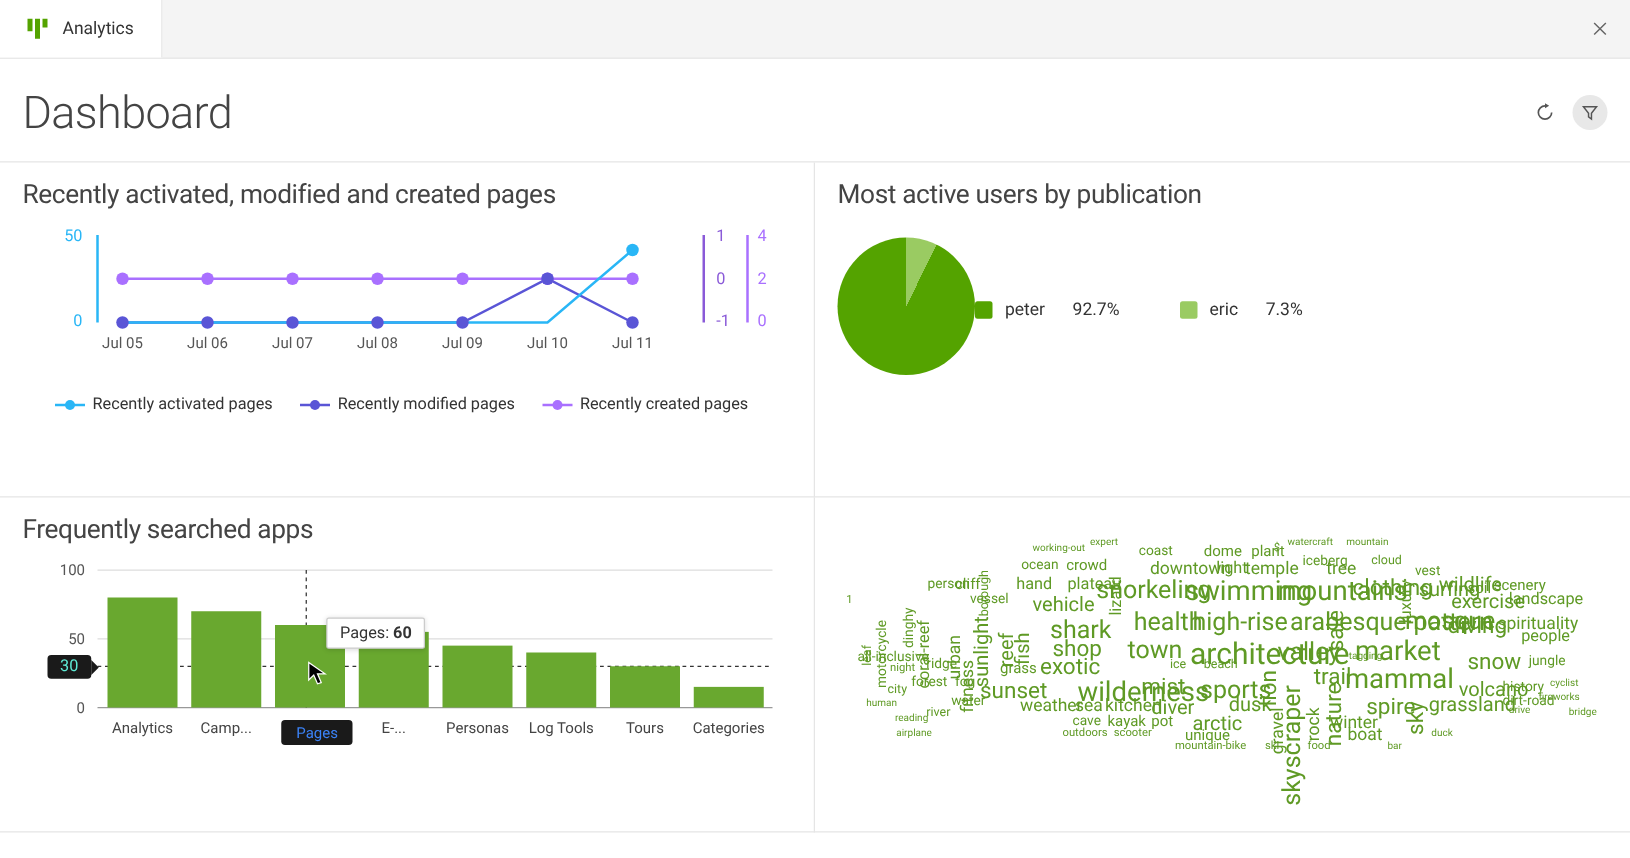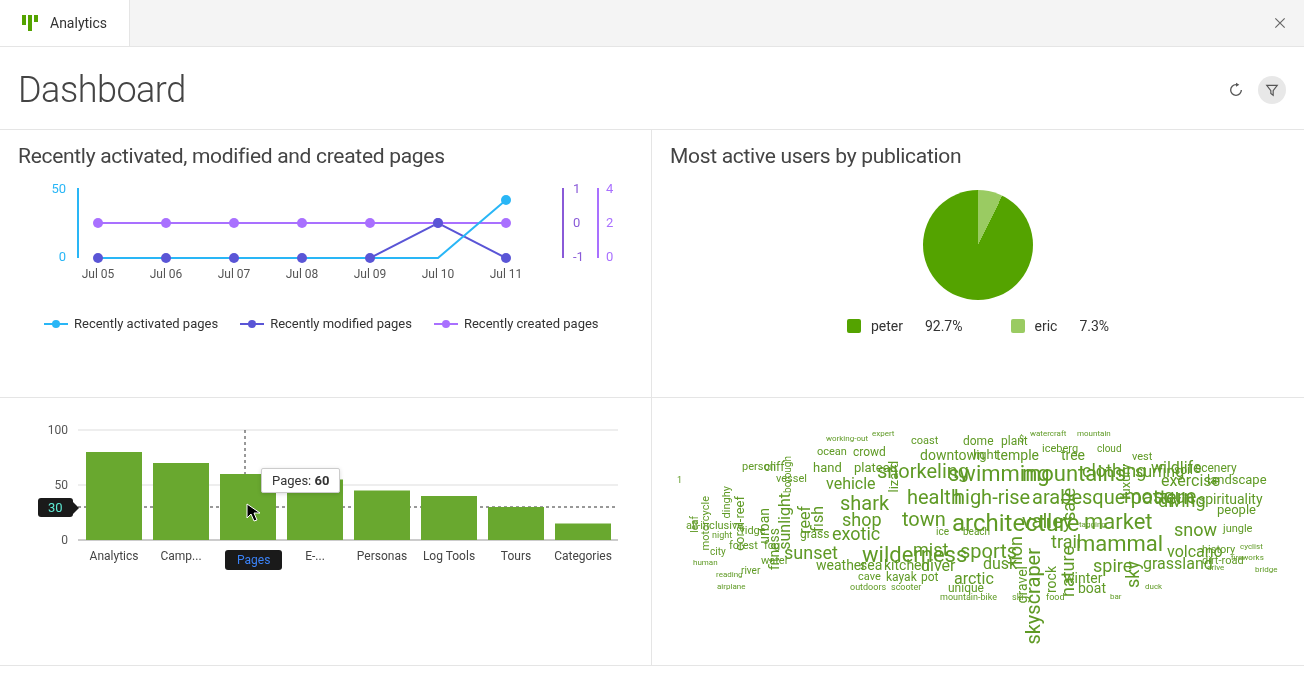--- a/index.html
+++ b/index.html
@@ -26,21 +26,21 @@
   .lines-wrap svg { overflow:visible; }
   .ylabel-left { fill:#29b6f6; font-size:13px; }
   .ylabel-right1 { fill:#8a5ad8; font-size:13px; }
   .ylabel-right2 { fill:#a970ff; font-size:13px; }
   .lines-legend { display:flex; gap:22px; margin-top:8px; padding-left:26px; font-size:13px; color:#333; }
   .leg-item { display:flex; align-items:center; gap:6px; }
   .leg-line { width:24px; height:2px; position:relative; }
   .leg-line .dot { width:8px; height:8px; border-radius:50%; position:absolute; left:8px; top:-3px; }
 
   
-  .pie-wrap { display:flex; flex-direction:column; align-items:center; }
+  .pie-wrap { display:flex; flex-direction:row; align-items:center; }
   .pie { width:110px; height:110px; border-radius:50%; margin-top:12px; }
   .pie-legend { display:flex; gap:48px; margin-top:18px; font-size:14px; align-items:center; }
   .pie-leg-item { display:flex; gap:10px; align-items:center; }
   .pie-swatch { width:14px; height:14px; border-radius:2px; }
 
   
   .bar-wrap { position:relative; width:610px; height:165px; margin-top:8px; }
   .bar-wrap svg { overflow:visible; }
   .bar-rect { fill:#69a82f; }
   .bar-cat { font-size:12px; fill:#444; text-anchor:middle; }
@@ -186,20 +186,21 @@
         <div class="pie-leg-item">
           <span class="pie-swatch" style="background:#9acb62"></span>
           <span>eric</span>
           <span style="margin-left:12px">7.3%</span>
         </div>
       </div>
     </div>
   </div>
 
   <div class="panel">
+    <div class="panel-title">Frequently searched apps</div>
     <div class="bar-wrap">
       <svg width="610" height="160" viewBox="0 0 610 160">
 
         <line x1="60" y1="10" x2="600" y2="10" stroke="#ddd"></line>
         <line x1="60" y1="65" x2="600" y2="65" stroke="#ddd"></line>
         <line x1="60" y1="120" x2="600" y2="120" stroke="#999"></line>
 
         <text x="50" y="14" text-anchor="end" class="tick-text">100</text>
         <text x="50" y="69" text-anchor="end" class="tick-text">50</text>
         <text x="50" y="124" text-anchor="end" class="tick-text">0</text>

